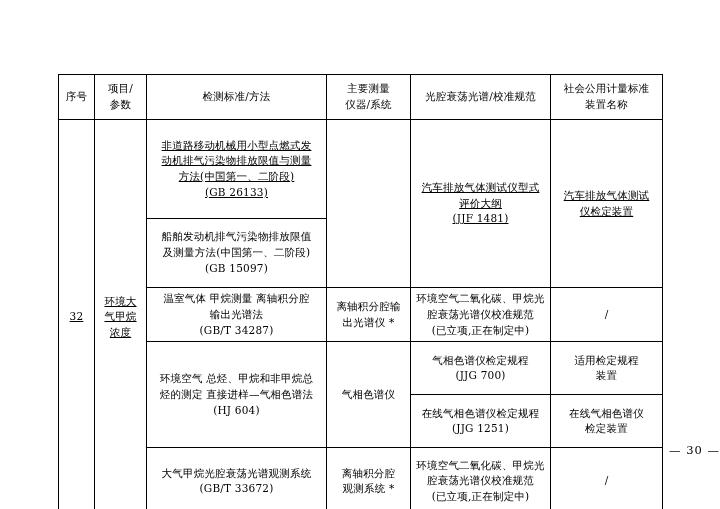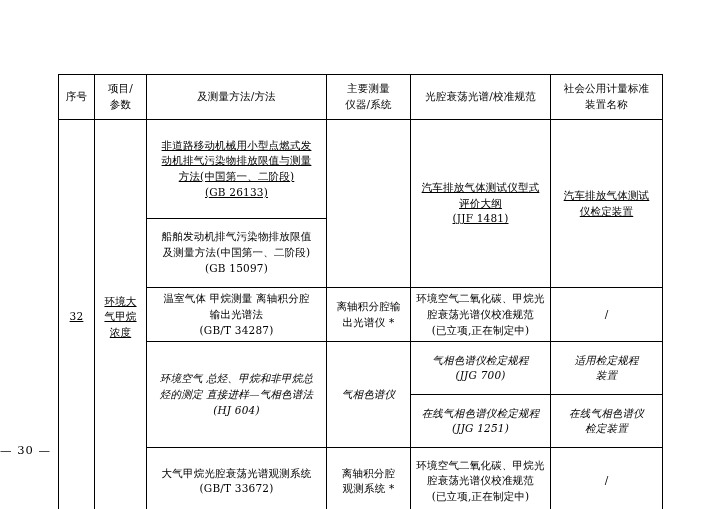--- a/index.html
+++ b/index.html
@@ -52,31 +52,31 @@
   .col-seq   { width: 36px; }
   .col-item  { width: 52px; }
   .col-std   { width: 180px; }
   .col-instr { width: 84px; }
   .col-reg   { width: 140px; }
   .col-name  { width: 112px; }
 
   .row-h1 td { height: 92px; text-decoration: underline; }
   .row-h2 td { height: 62px; }
   .row-h3 td { height: 46px; }
-  .row-h4 td { height: 46px; font-style: italic; }
+  .row-h4 td { height: 46px; }
   .row-h5 td { height: 60px; }
 
   .small-pad { padding-left: 2px; padding-right: 2px; }
 
   .page-number {
     position: absolute;
     left: 0;
     top: 443px;
     width: 720px;
-    text-align: left;
+    text-align: right;
     font-size: 11.5px;
     font-family: "DejaVu Serif", "Liberation Serif", serif;
     letter-spacing: 1px;
   }
 </style>
 </head>
 <body>
 
 <div id="page">
 
@@ -92,21 +92,21 @@
     <tbody>
       <tr class="hdr">
         <td>
             <span class="cell-text">序号</span>
           </td>
         <td>
             <span class="cell-text">项目/
 参数</span>
           </td>
         <td>
-            <span class="cell-text">及测量方法/方法</span>
+            <span class="cell-text">检测标准/方法</span>
           </td>
         <td>
             <span class="cell-text">主要测量
 仪器/系统</span>
           </td>
         <td>
             <span class="cell-text">光腔衰荡光谱/校准规范</span>
           </td>
         <td>
             <span class="cell-text">社会公用计量标准

